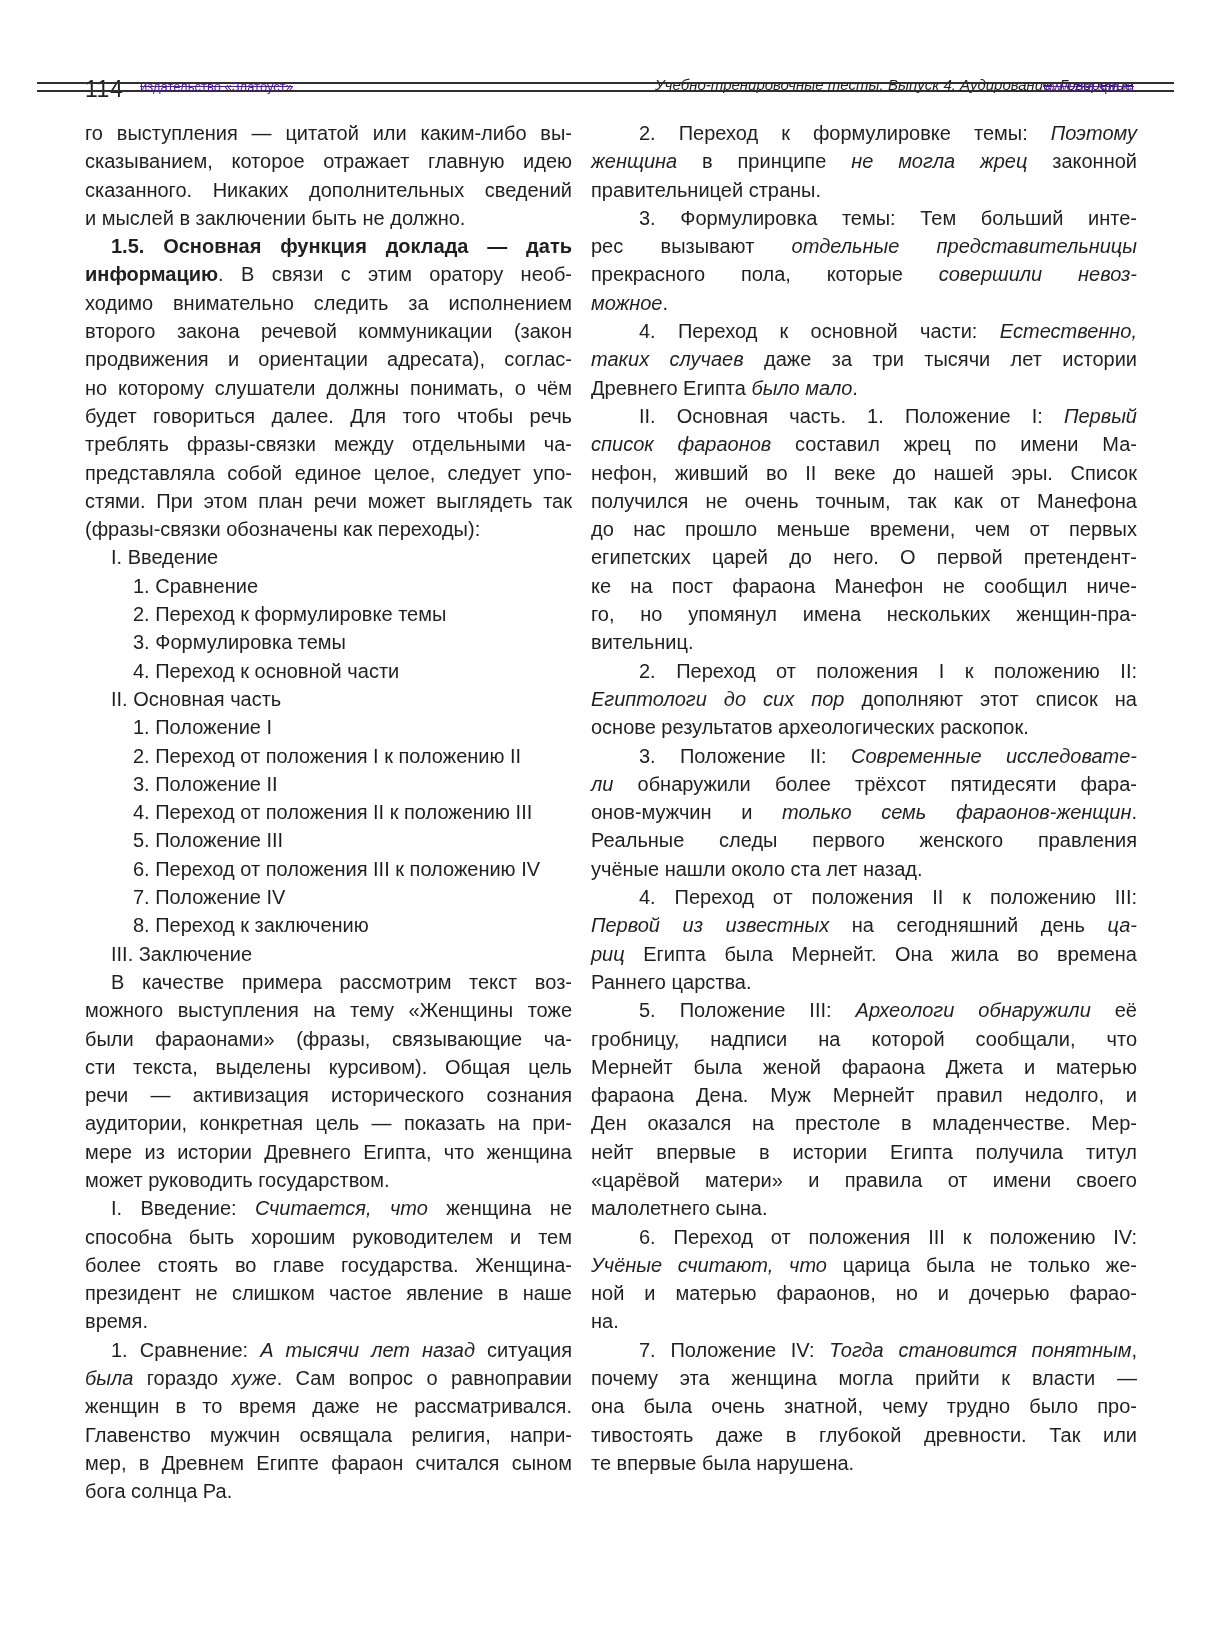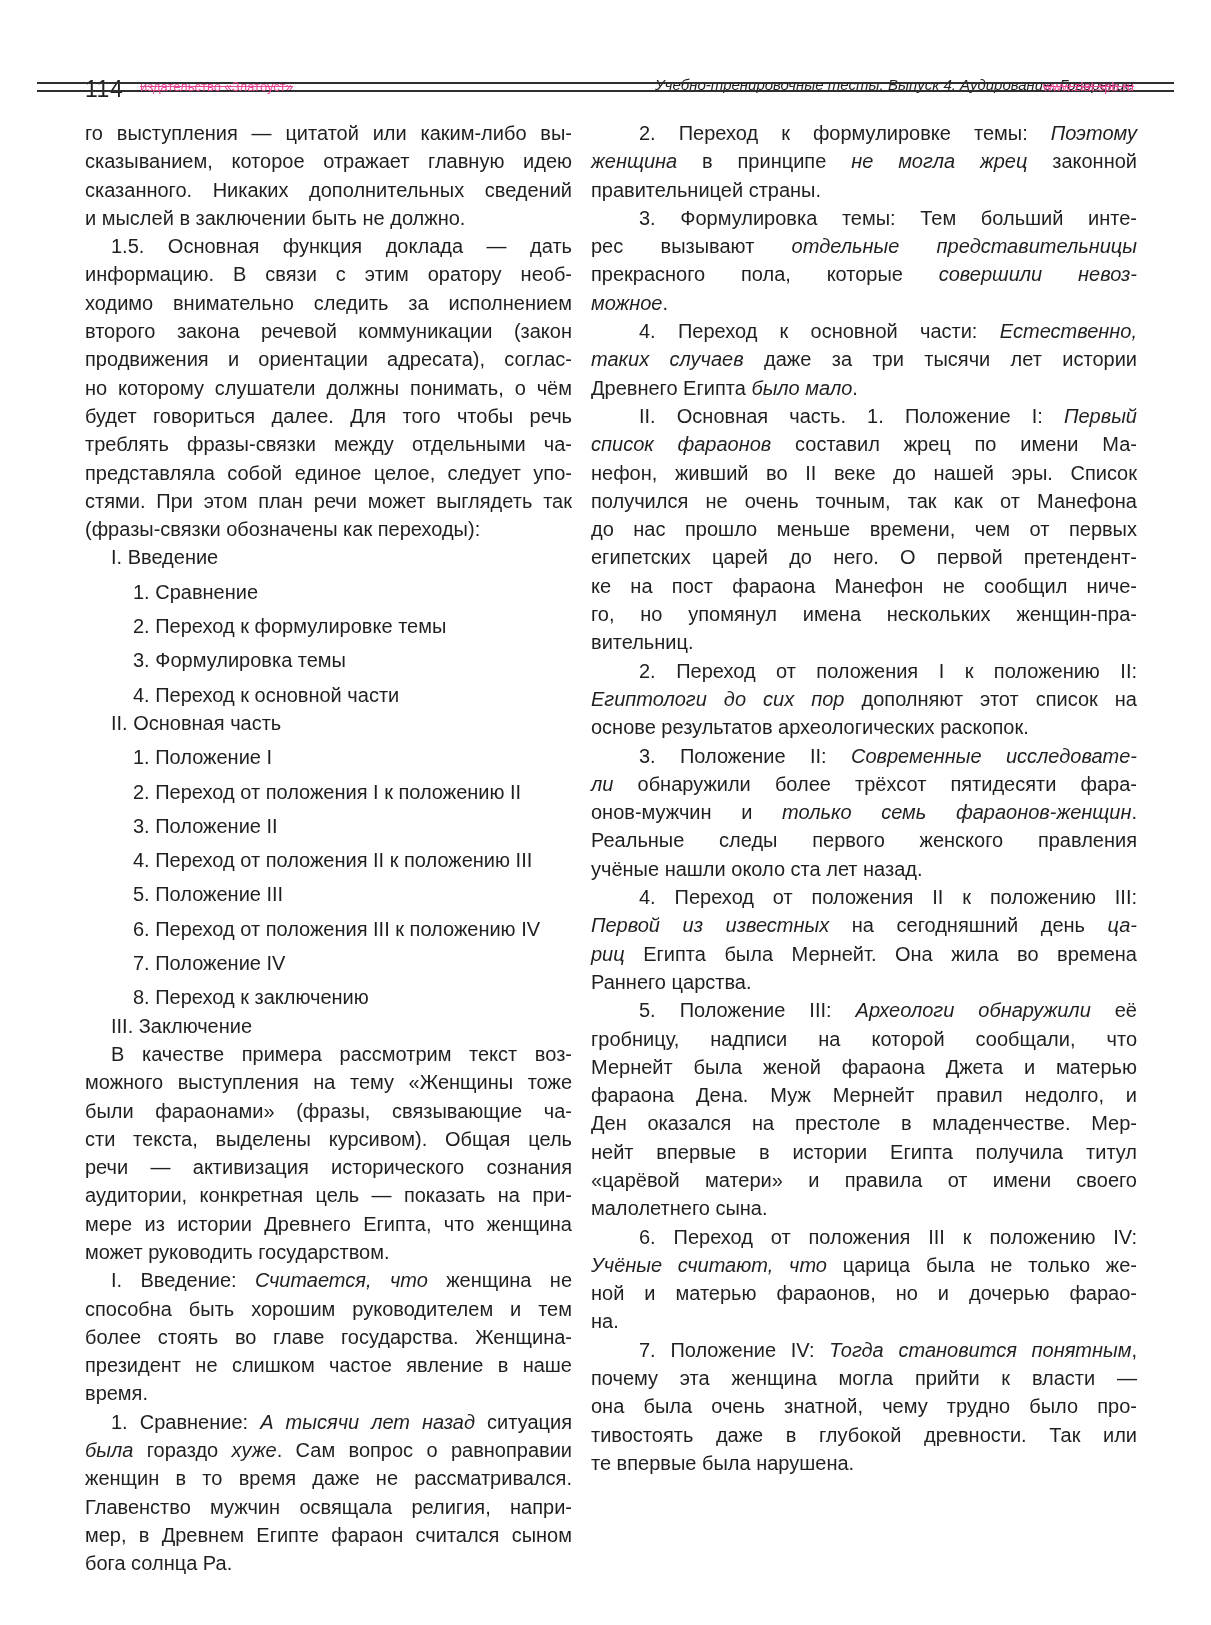--- a/index.html
+++ b/index.html
@@ -7,42 +7,42 @@
   .page { position:relative; width:1211px; height:1625px; background:#ffffff; overflow:hidden; }
 
   
   .header { position:absolute; left:85px; width:1048px; top:44px; height:30px;margin-top:32px; }
   .pagenum { font-size:23px; letter-spacing:0.5px; }
   .runtitle { float:right; font-style:italic; font-size:15px; }
 
   
   .wmrow { position:absolute; left:37px; width:1137px; top:82px; height:6px;
            border-top:2px solid #2e2e2e; border-bottom:2px solid #2e2e2e; }
-  .wm { position:absolute; top:-4px; font-size:13px; line-height:14px; color:#ec4899;
+  .wm { position:absolute; top:-4px; font-size:13px; line-height:14px; color:#4c1d95;
         text-decoration:line-through; white-space:nowrap; }
   .wml { left:103px; }
   .wmr { right:40px; }
 
   
   .cols { position:absolute; left:85px; top:119px; display:flex; gap:19px; }
   .col { }
   .colL { width:487px; }
   .colR { width:546px; }
 
   .line { font-size:20px; line-height:28.3px; white-space:normal; }
   .just { text-align:justify; text-align-last:justify; }
   .last { text-align:center; text-align-last:left; }
   .colL .ind { padding-left:26px; }
   .colR .ind { padding-left:48px; }
   .list { text-align:left; }
   .lv1 { padding-left:26px; }
-  .lv2 { padding-left:48px;margin-top:6px; }
+  .lv2 { padding-left:48px; }
 
   .i { font-style:italic; }
-  .b { font-weight:normal;margin-top:30px; }
+  .b { font-weight:bold;margin-top:30px; }
 </style>
 </head>
 <body>
 
 <div class="page">
   <div class="header">
     <span class="pagenum">114</span>
     <span class="runtitle">Учебно-тренировочные тесты. Выпуск 4. Аудирование. Говорение</span>
   </div>
   <div class="wmrow">

